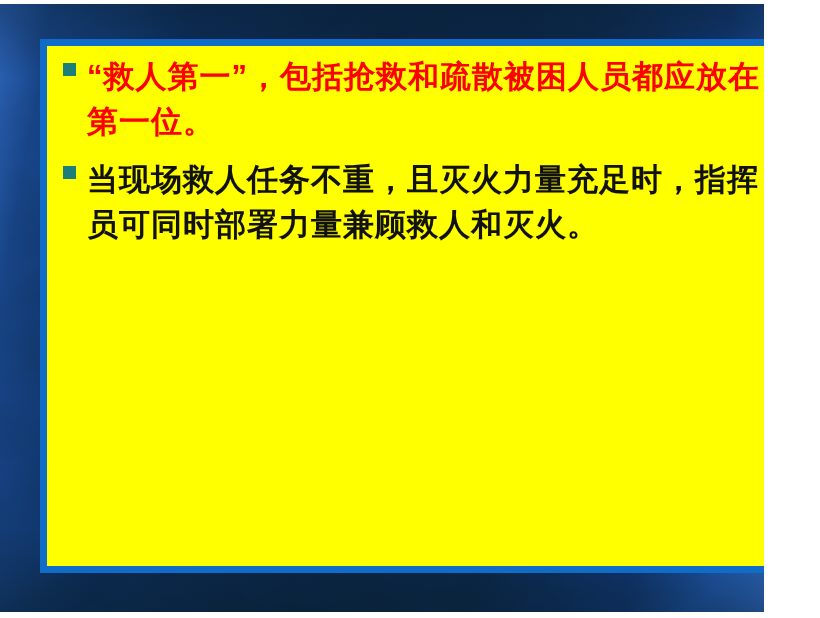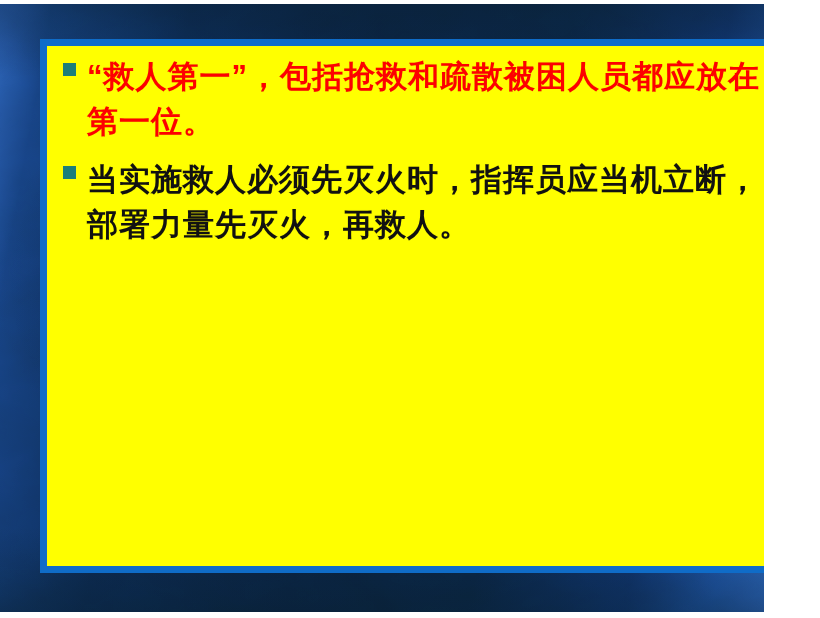--- a/index.html
+++ b/index.html
@@ -86,23 +86,23 @@
 
     <div class="content-box" style="background: rgb(255, 255, 0); border-color: rgb(15, 108, 200);">
       <div class="bullet-list">
   <div class="bullet-item">
     <span class="marker" style="background: rgb(27, 126, 122);"></span>
     <div class="bullet-text" style="color: rgb(254, 0, 0);">“救人第一”，包括抢救和疏散被困人员都应放在
 第一位。</div>
   </div>
 
 
-
   <div class="bullet-item">
     <span class="marker" style="background: rgb(27, 126, 122);"></span>
-    <div class="bullet-text" style="color: rgb(17, 17, 17);">当实施救人必须先灭火时，指挥员应当机立断，
-部署力量先灭火，再救人。</div>
+    <div class="bullet-text" style="color: rgb(17, 17, 17);">当现场救人任务不重，且灭火力量充足时，指挥
+员可同时部署力量兼顾救人和灭火。</div>
   </div>
+
 
 </div>
     </div>
   </div>
 </div>
 
 </body></html>

